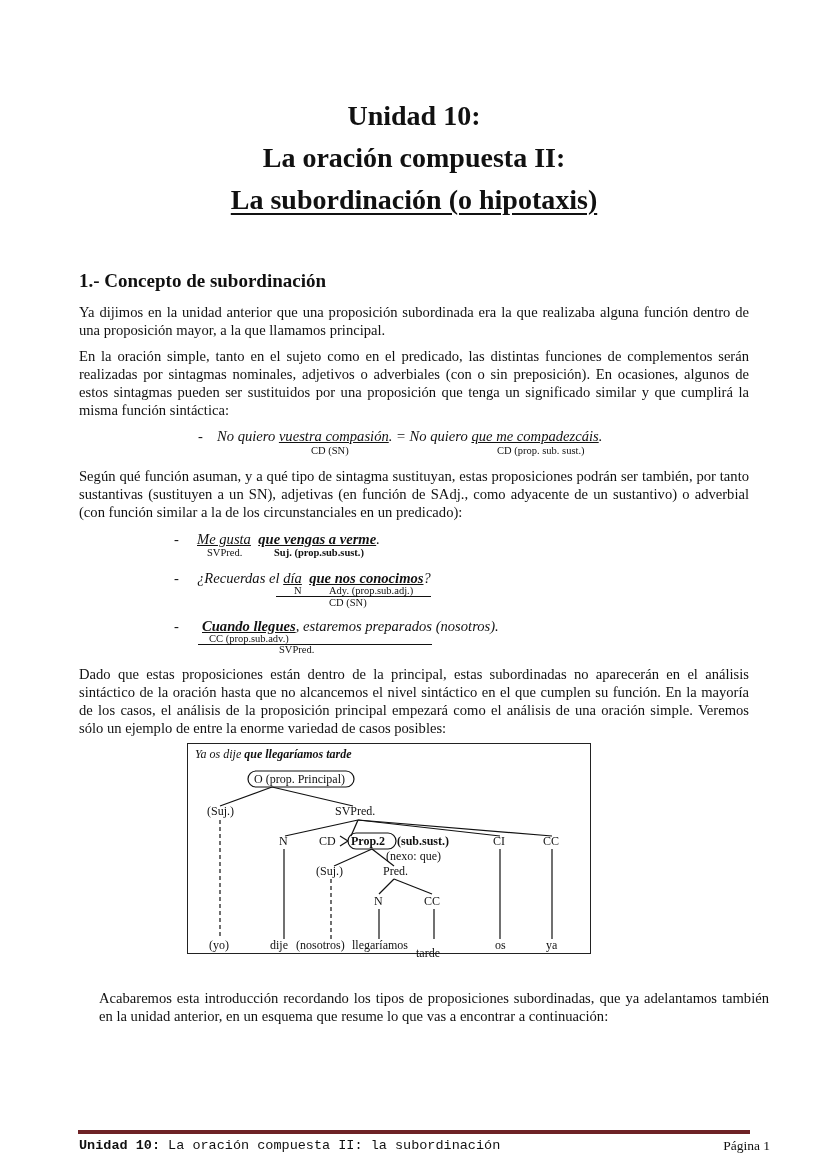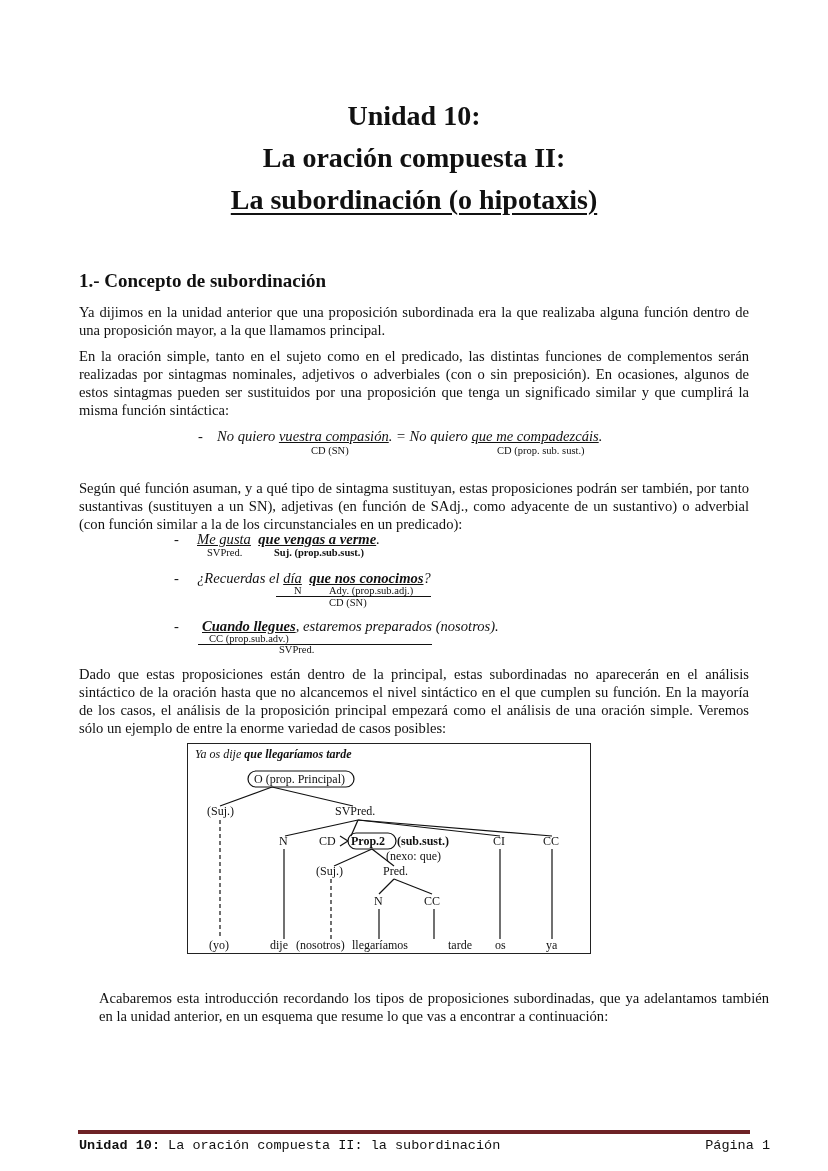--- a/index.html
+++ b/index.html
@@ -21,21 +21,21 @@
   .u { text-decoration: underline; }
   .b { font-weight: bold; }
   .hline { position: absolute; border-top: 1px solid #111; height: 0; }
   .diagram { position: absolute; left: 187px; top: 743px; width: 402px; height: 209px;
              border: 1.5px solid #222; }
   .dtxt { position: absolute; font-size: 12px; white-space: nowrap; }
   .footer-rule { position: absolute; left: 78px; top: 1130px; width: 672px; height: 4px;
                  background: #6e2226; }
   .footer-left { position: absolute; left: 79px; top: 1138px; font-family: Liberation Mono, monospace;
                  font-size: 13.5px; }
-  .footer-right { position: absolute; right: 58px; top: 1138px; font-family: Liberation Mono, monospace;
+  .footer-right { position: absolute; right: 58px; top: 1138px; font-family: Liberation Serif, serif;
                   font-size: 13.5px; }
 </style>
 </head>
 <body>
 
 <div class="title t1">Unidad 10:</div>
 <div class="title t2">La oración compuesta II:</div>
 <div class="title t3"><span>La subordinación (o hipotaxis)</span></div>
 
 <div class="h1">1.- Concepto de subordinación</div>
@@ -43,21 +43,21 @@
 <div class="p last-left" style="top:303px;">Ya dijimos en la unidad anterior que una proposición subordinada era la que realizaba alguna función dentro de una proposición mayor, a la que llamamos principal.</div>
 <div class="p last-left" style="top:347px;">En la oración simple, tanto en el sujeto como en el predicado, las distintas funciones de complementos serán realizadas por sintagmas nominales, adjetivos o adverbiales (con o sin preposición). En ocasiones, algunos de estos sintagmas pueden ser sustituidos por una proposición que tenga un significado similar y que cumplirá la misma función sintáctica:</div>
 
 <div>
   <span class="dash" style="left:198px;top:428px;">-</span>
   <span class="ex" style="left:217px;top:428px;"><span>No quiero </span><span class="u">vuestra compasión</span><span>. = No quiero </span><span class="u">que me compadezcáis</span><span>.</span></span>
   <span class="lbl" style="left:311px;top:445px;">CD (SN)</span>
   <span class="lbl" style="left:497px;top:445px;">CD (prop. sub. sust.)</span>
 </div>
 
-<div class="p last-left" style="top:467px;margin-top:12px;">Según qué función asuman, y a qué tipo de sintagma sustituyan, estas proposiciones podrán ser también, por tanto sustantivas (sustituyen a un SN), adjetivas (en función de SAdj., como adyacente de un sustantivo) o adverbial (con función similar a la de los circunstanciales en un predicado):</div>
+<div class="p last-left" style="top:467px;">Según qué función asuman, y a qué tipo de sintagma sustituyan, estas proposiciones podrán ser también, por tanto sustantivas (sustituyen a un SN), adjetivas (en función de SAdj., como adyacente de un sustantivo) o adverbial (con función similar a la de los circunstanciales en un predicado):</div>
 
 <div>
   <span class="dash" style="left:174px;top:531px;">-</span>
   <span class="ex" style="left:197px;top:531px;"><span class="u">Me gusta</span>&nbsp;&nbsp;<span class="u b">que vengas a verme</span><span>.</span></span>
   <span class="lbl" style="left:207px;top:547px;">SVPred.</span>
   <span class="lbl" style="left:274px;top:547px;font-weight:bold;">Suj. (prop.sub.sust.)</span>
 </div>
 
 <div>
   <span class="dash" style="left:174px;top:570px;">-</span>
@@ -124,21 +124,21 @@
   <span class="dtxt" style="left:305px;top:90px;">CI</span>
   <span class="dtxt" style="left:355px;top:90px;">CC</span>
   <span class="dtxt" style="left:128px;top:120px;">(Suj.)</span>
   <span class="dtxt" style="left:195px;top:120px;">Pred.</span>
   <span class="dtxt" style="left:186px;top:150px;">N</span>
   <span class="dtxt" style="left:236px;top:150px;">CC</span>
   <span class="dtxt" style="left:21px;top:194px;">(yo)</span>
   <span class="dtxt" style="left:82px;top:194px;">dije</span>
   <span class="dtxt" style="left:108px;top:194px;">(nosotros)</span>
   <span class="dtxt" style="left:164px;top:194px;">llegaríamos</span>
-  <span class="dtxt" style="left:228px;top:194px;margin-left:32px;">tarde</span>
+  <span class="dtxt" style="left:228px;top:202px;">tarde</span>
   <span class="dtxt" style="left:307px;top:194px;">os</span>
   <span class="dtxt" style="left:358px;top:194px;">ya</span>
 </div>
 
 <div class="p last-left" style="top:989px;margin-left:20px;">Acabaremos esta introducción recordando los tipos de proposiciones subordinadas, que ya adelantamos también en la unidad anterior, en un esquema que resume lo que vas a encontrar a continuación:</div>
 
 <div class="footer-rule"></div>
 <div class="footer-left"><span class="b">Unidad 10:</span><span> La oración compuesta II: la subordinación</span></div>
 <div class="footer-right">Página 1</div>
 

